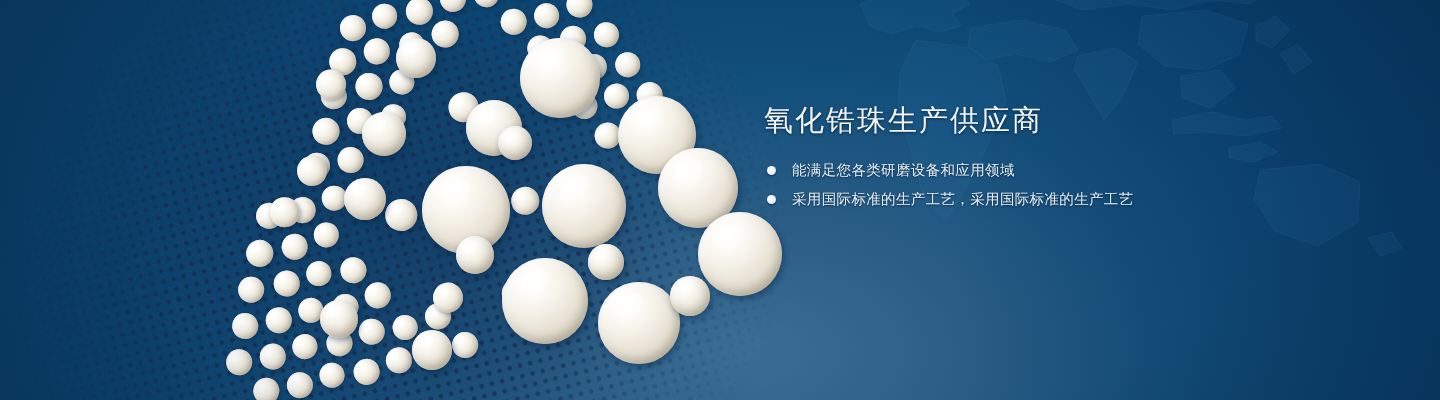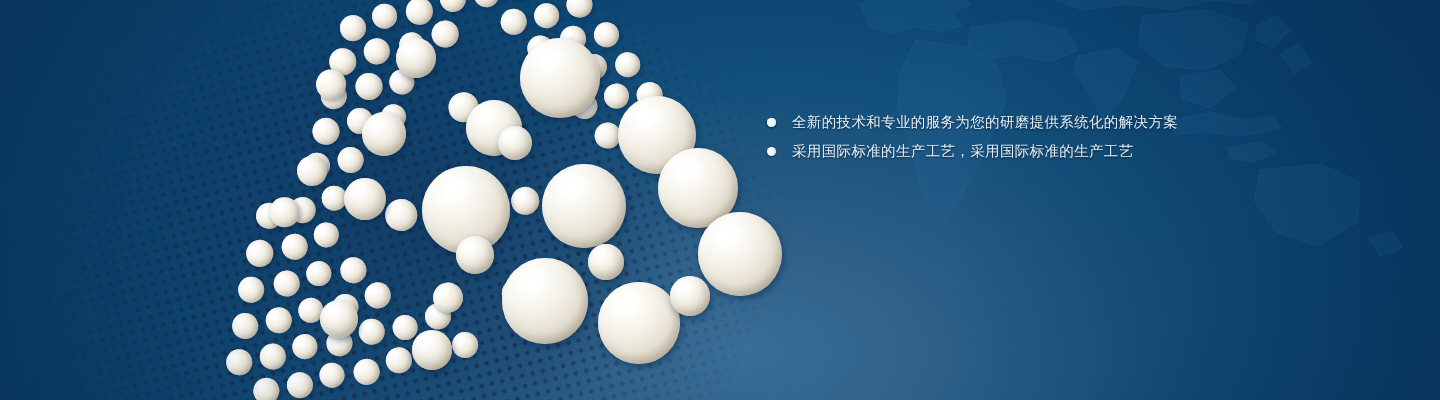--- a/index.html
+++ b/index.html
@@ -271,28 +271,26 @@
       <div class="bead" style="left:520px;top:276px;width:40px;height:40px;"></div>
       <div class="bead" style="left:348px;top:126px;width:34px;height:34px;"></div>
       <div class="bead" style="left:262px;top:330px;width:40px;height:40px;"></div>
       <div class="bead" style="left:170px;top:300px;width:38px;height:38px;"></div>
     </div>
   </div>
 
   <div class="bg-vignette"></div>
 
   <div class="copy">
+    <h1 class="headline">氧化锆珠生产供应商</h1>
 
     <ul class="bullets">
       <li class="bullet">
         <span class="dot"></span>
-      </li>
-      <li class="bullet">
-        <span class="dot"></span>
-        <span>全新的技术和专业的服务为您的研磨提供系统化的解决方案</span>
+        <span class="l2">能满足您各类研磨设备和应用领域</span>
       </li>
       <li class="bullet">
         <span class="dot"></span>
         <span>采用国际标准的生产工艺，采用国际标准的生产工艺</span>
       </li>
     </ul>
   </div>
 
 </div>
 

